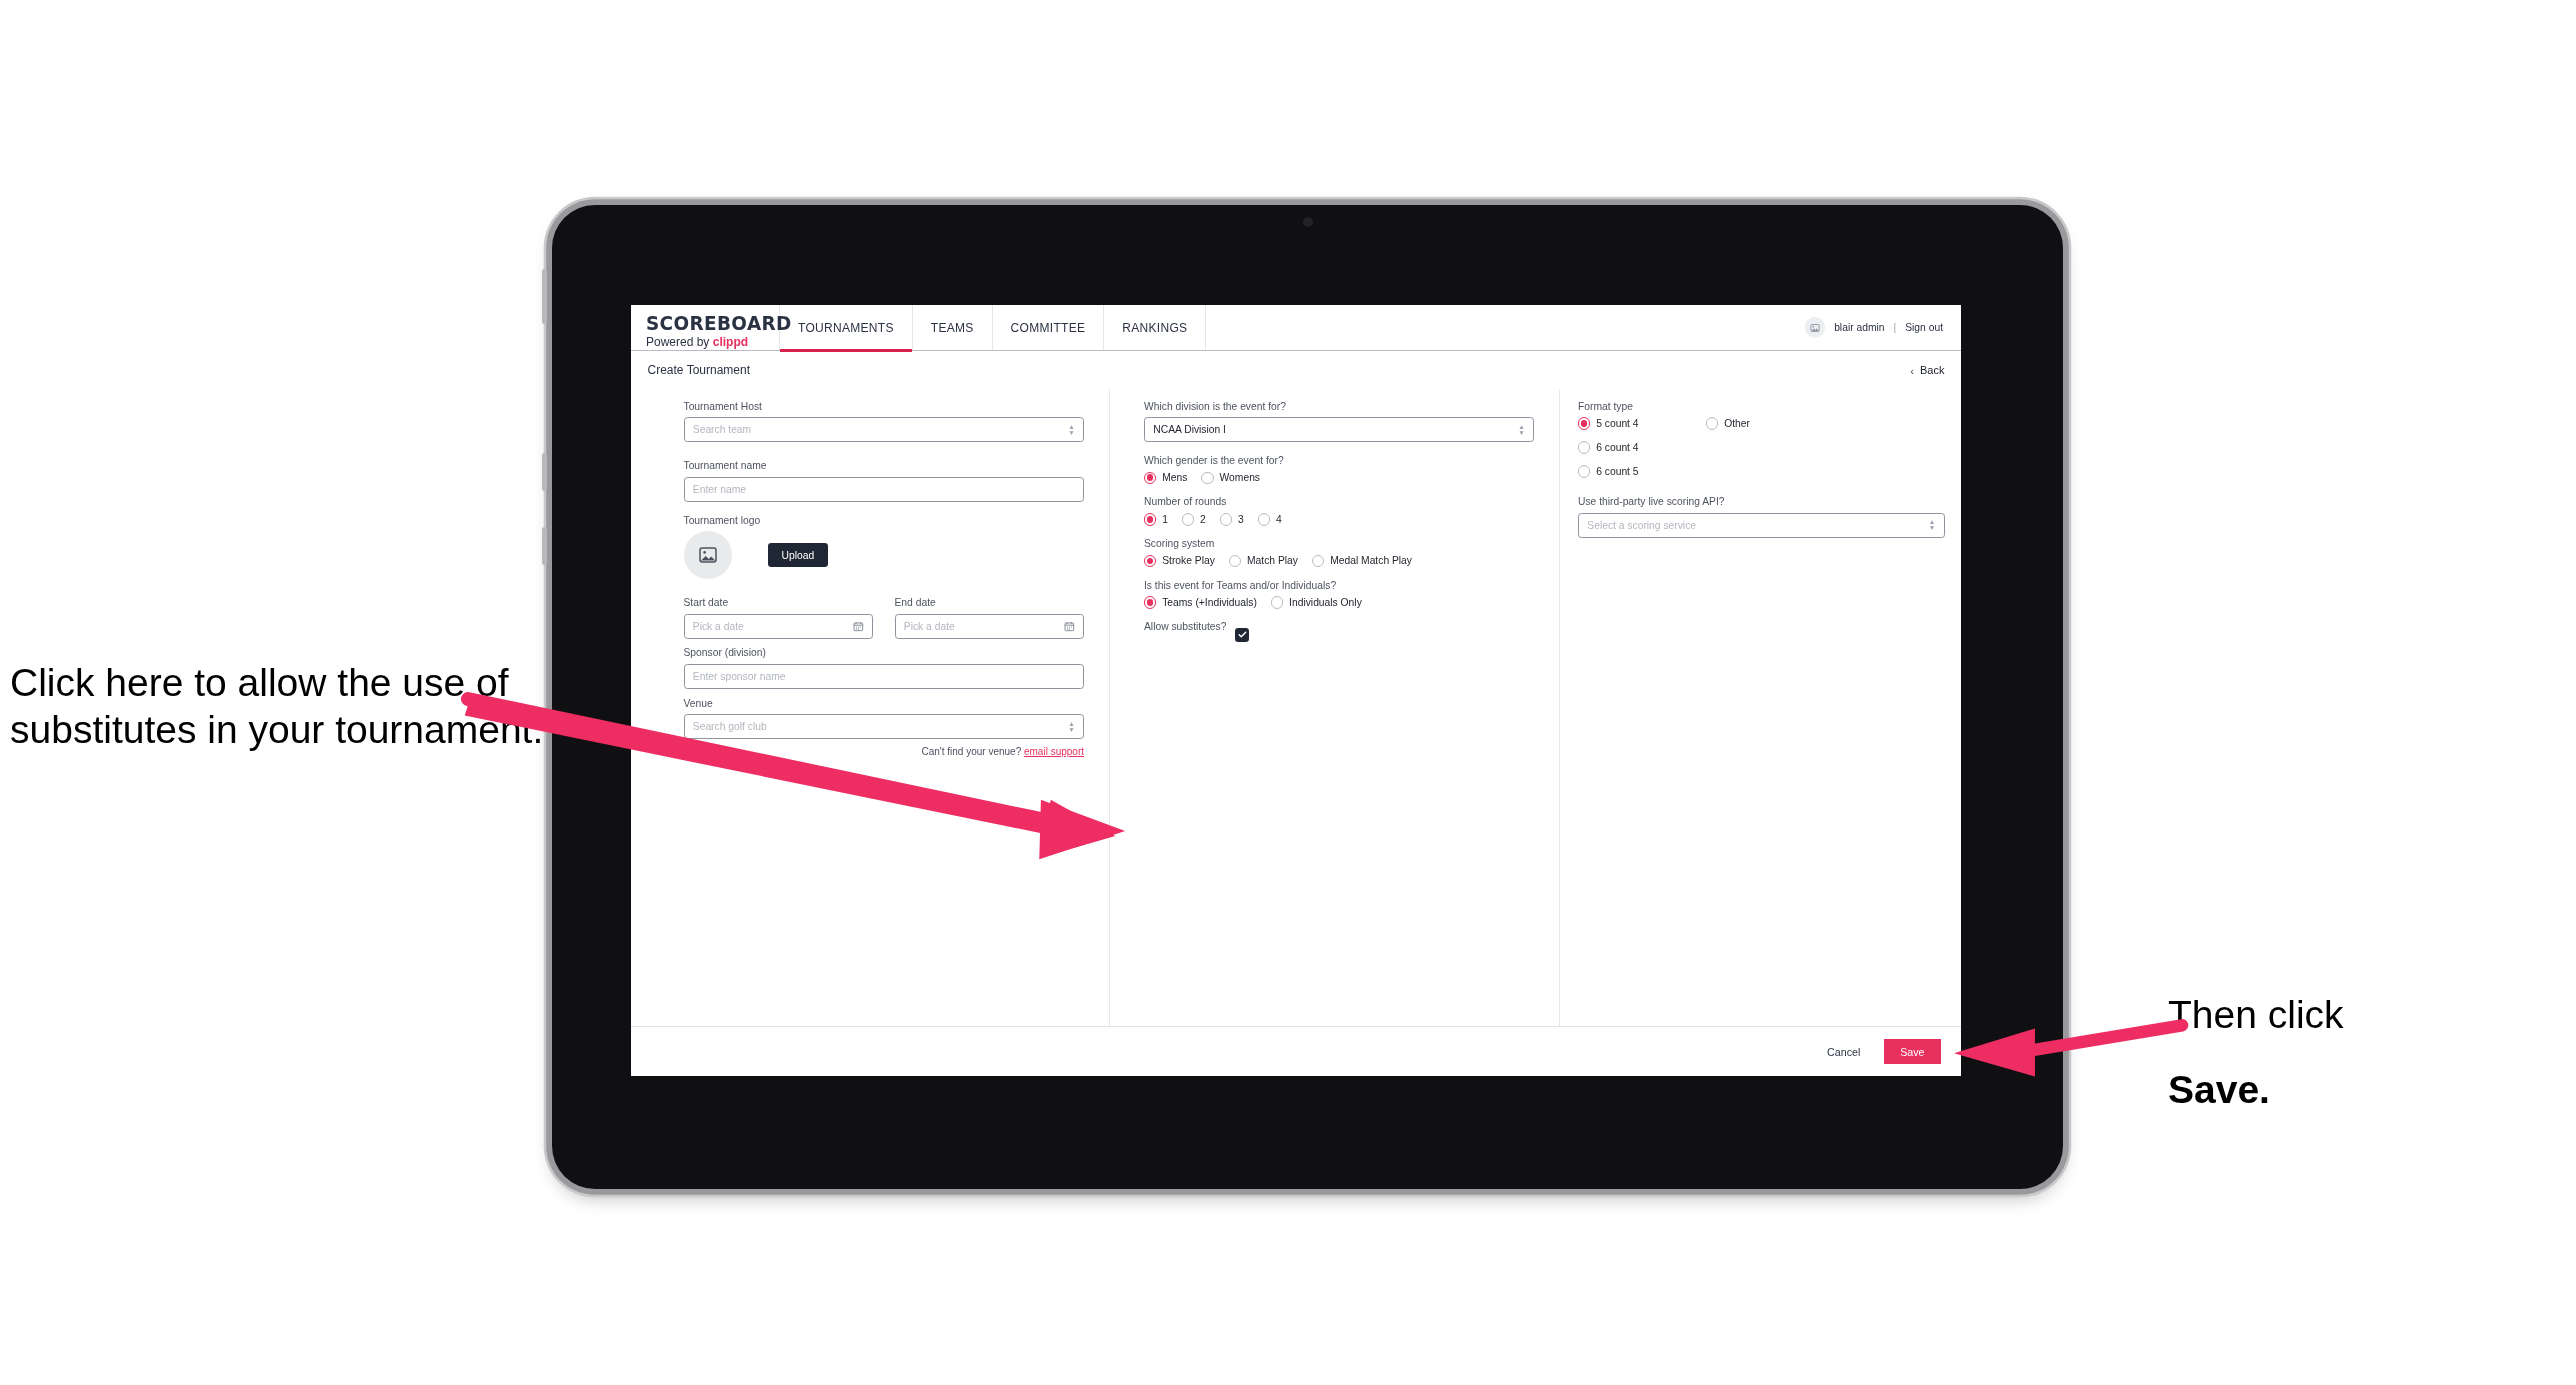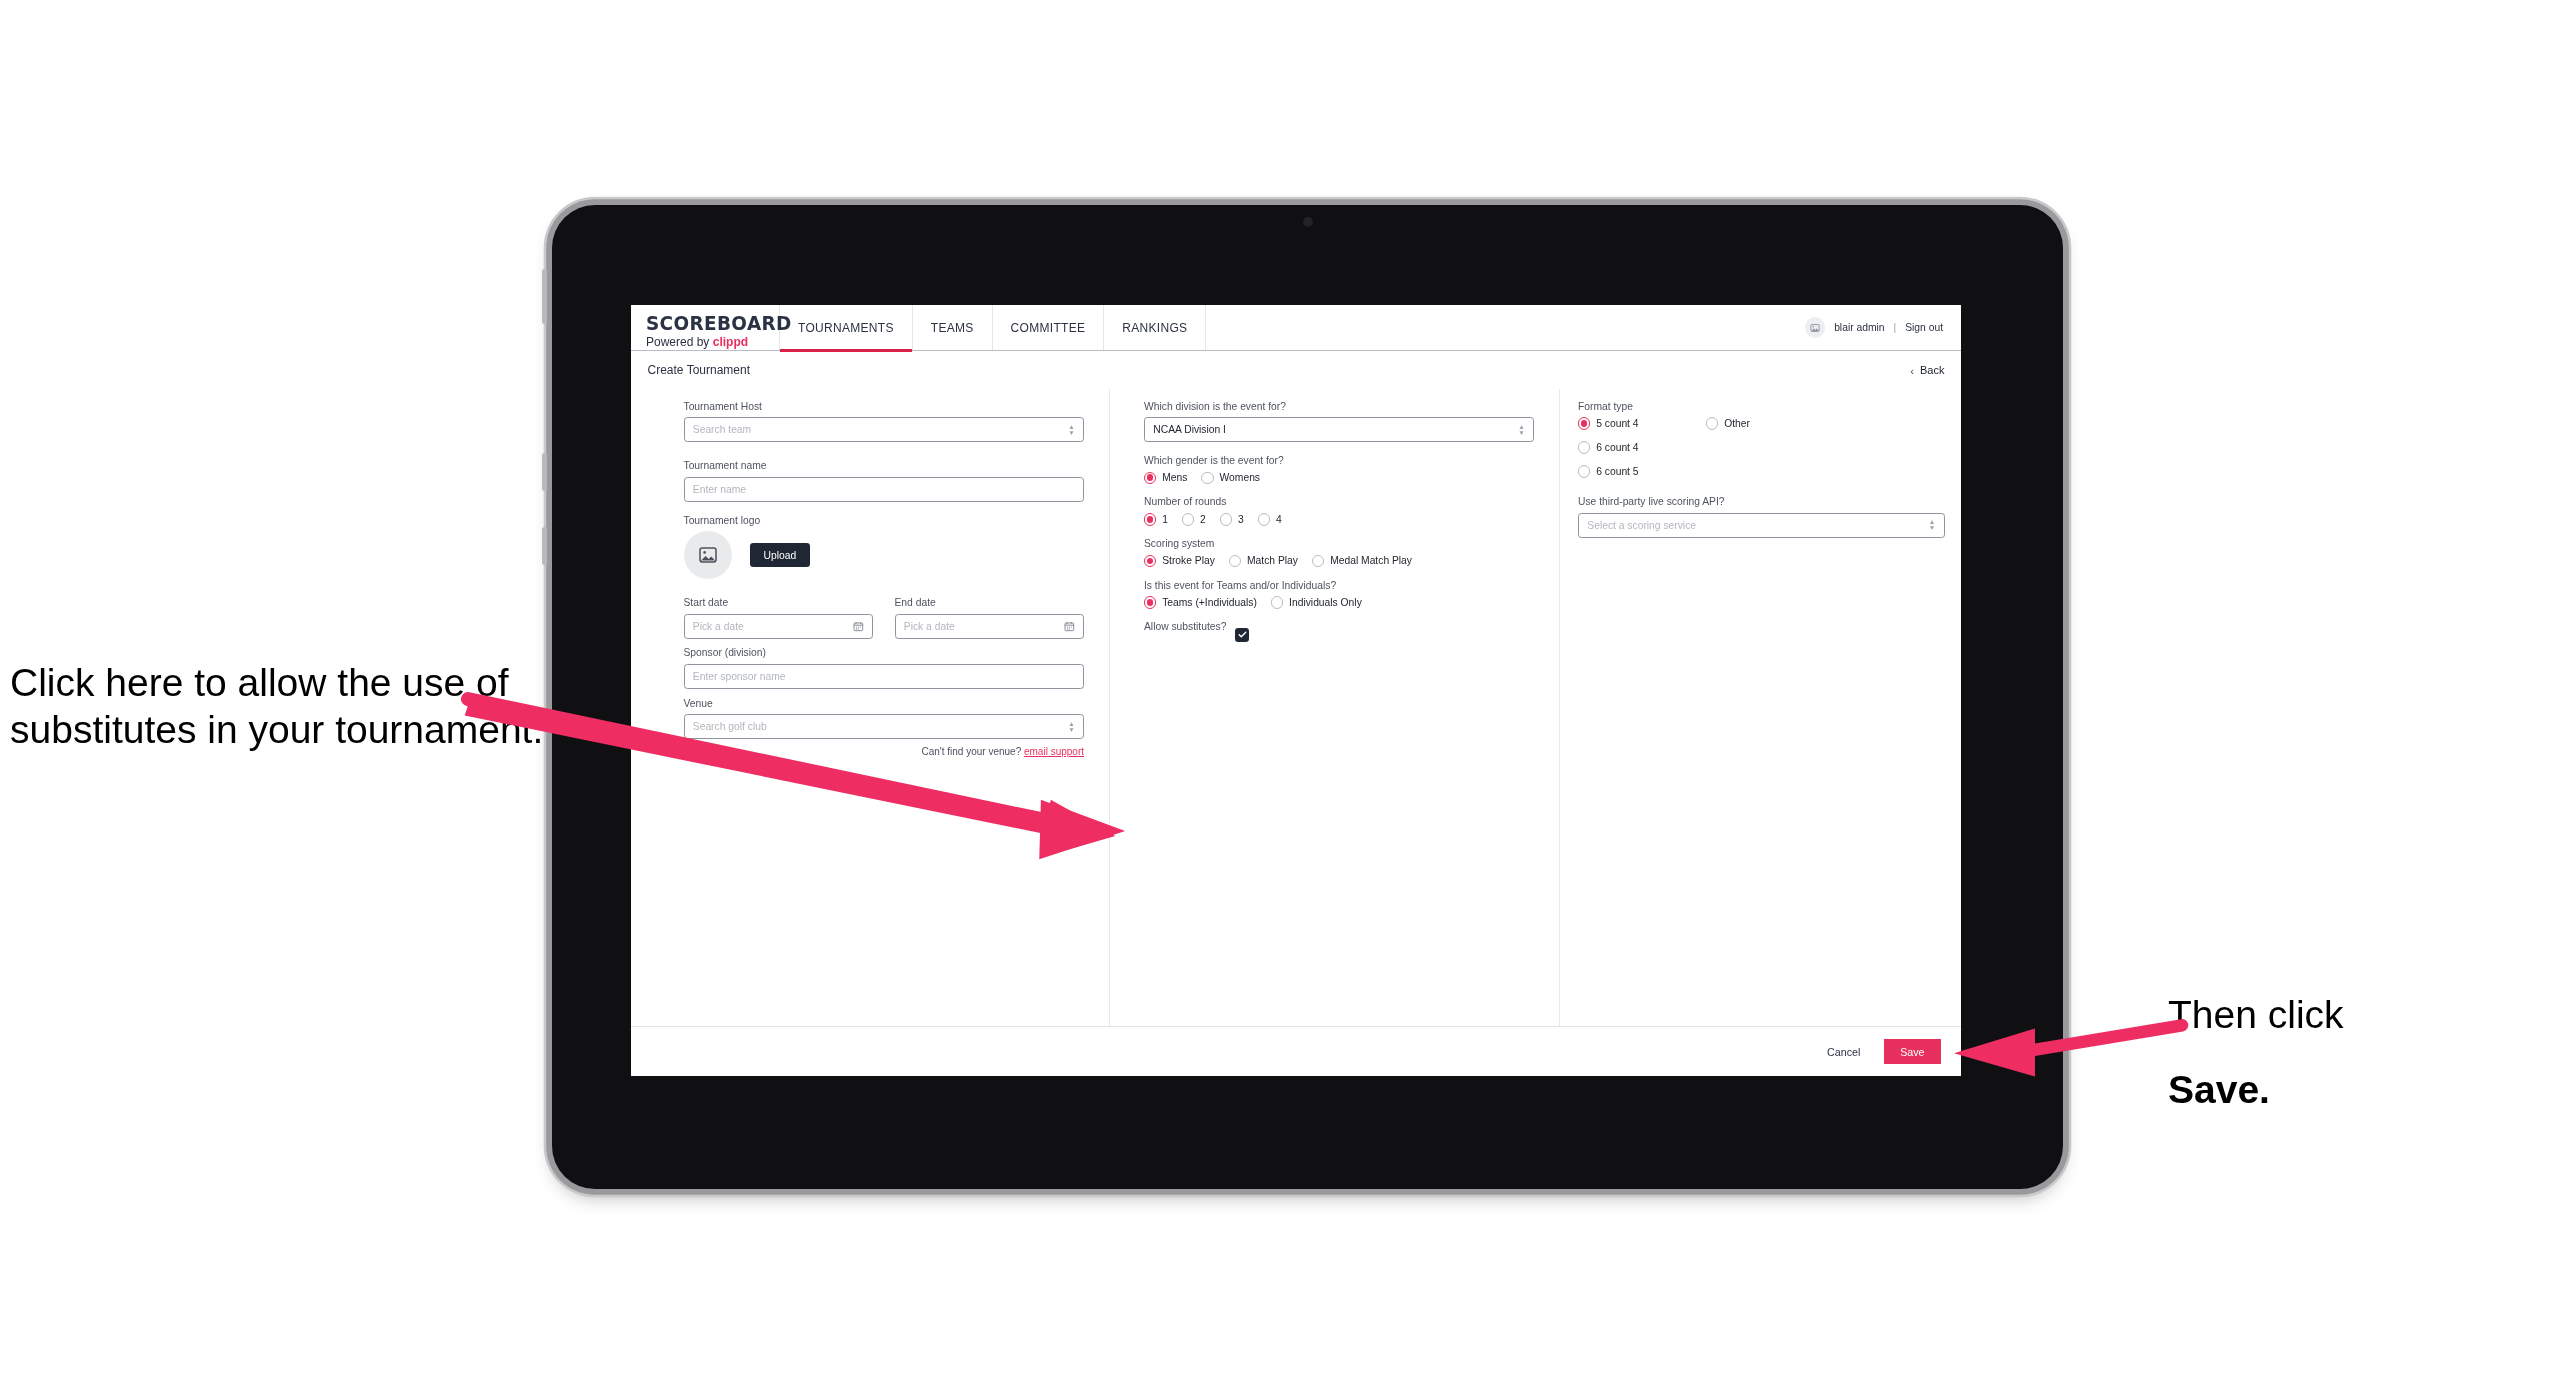--- a/index.html
+++ b/index.html
@@ -117,21 +117,21 @@
   .field .stepper {
     margin-left: auto; color: #9aa0ab; font-size: 10.7px; line-height: 1;
     display: flex; flex-direction: column; align-items: center;
   }
   .field .stepper i { font-style: normal; font-size: 6.6px; line-height: 5.8px; }
   .gap-lg { height: 18px; }
   .gap-md { height: 12.4px; }
   .gap-sm { height: 8.3px; }
 
   
-  #logo-row { display: flex; align-items: center; gap: 18px; }
+  #logo-row { display: flex; align-items: center; gap: 36px; }
   #logo-circle {
     width: 48px; height: 48px; border-radius: 50%; background: #e9eaec;
     display: flex; align-items: center; justify-content: center;
   }
   #upload-btn {
     background: #1f2734; color: #fff; font-size: 10.3px;
     padding: 6.6px 14px; border-radius: 3.3px; cursor: pointer;
   }
 
   

